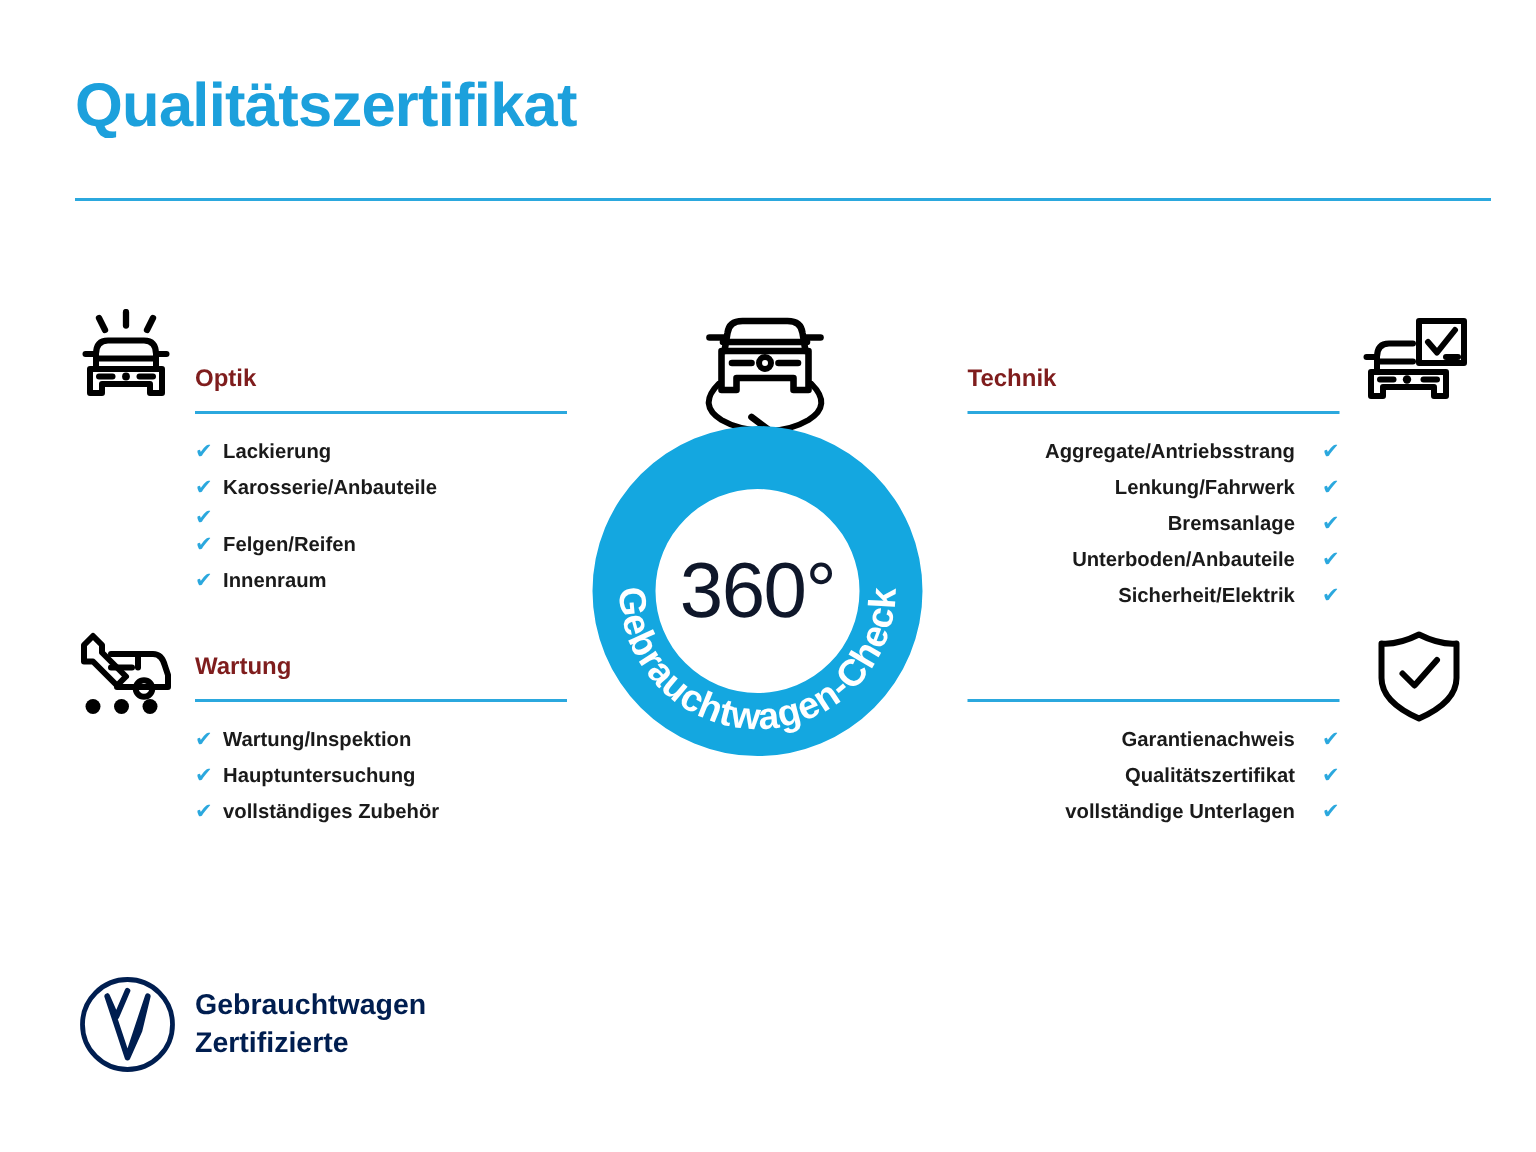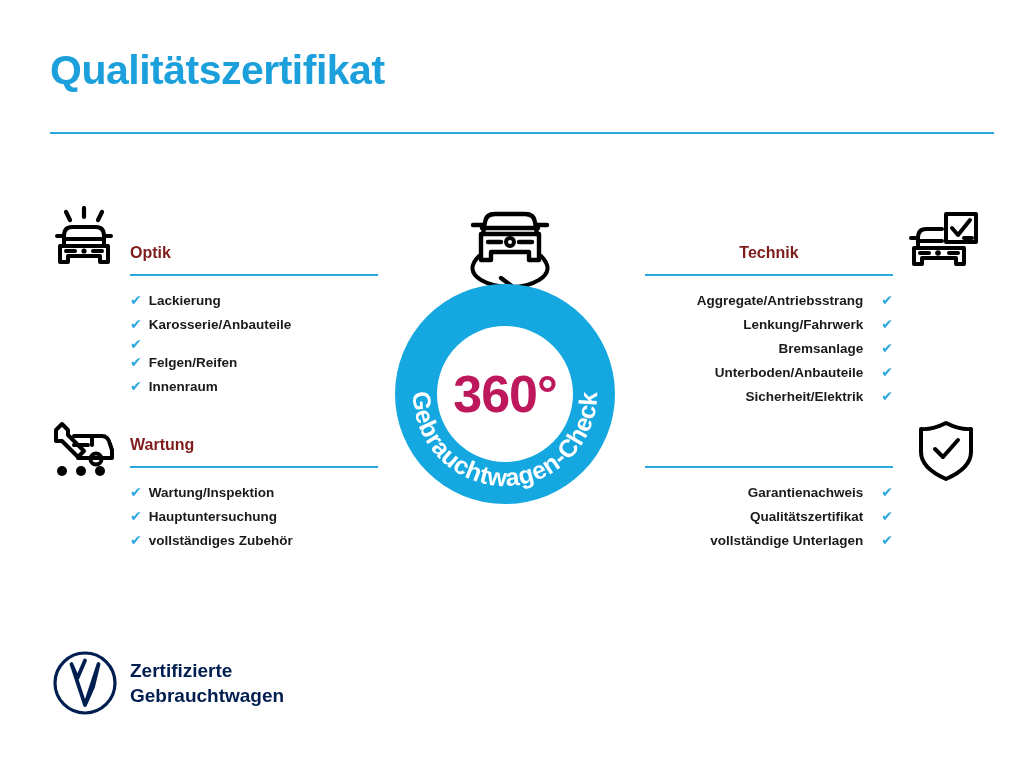--- a/index.html
+++ b/index.html
@@ -80,21 +80,21 @@
     font-size: 14px;
     font-weight: bold;
     line-height: 1;
   }
 
   
   .col-left .sec-head { text-align: left; }
   .col-left .sec-list li { justify-content: flex-start; }
 
   
-  .col-right .sec-head { text-align: center; }
+  .col-right .sec-head { text-align: left; }
   .col-right .sec-list li { justify-content: flex-end; gap: 18px; }
 
   
   .sec-icon {
     position: absolute;
   }
 
   
   .badge {
     position: absolute;
@@ -113,22 +113,22 @@
   .badge-360 {
     position: absolute;
     left: 0;
     top: 0;
     width: 252px;
     height: 252px;
     display: flex;
     align-items: center;
     justify-content: center;
     font-size: 52px;
-    font-weight: bold;
-    color: #be185d;
+    font-weight: normal;
+    color: #0f172a;
     letter-spacing: -1px;
     margin-top: 96px;
     height: auto;
   }
 
   
   .vw-logo {
     position: absolute;
     left: 52px;
     top: 650px;
@@ -340,15 +340,15 @@
   <div class="badge-360">360°</div>
 </div>
 
 <div class="vw-logo">
   <svg viewBox="0 0 66 66" width="66" height="66">
     <circle cx="33" cy="33" r="30" fill="none" stroke="#001E50" stroke-width="3.2"></circle>
     <path d="M33 10.5 L25.5 28 L19.5 14.2 M19.5 14.2 L33 55 L41 37 M41 37 L46.5 14.2 M46.5 14.2 L33 55" fill="none" stroke="#001E50" stroke-width="3.8" stroke-linejoin="round" stroke-linecap="round"></path>
   </svg>
 </div>
 <div class="vw-text">
+  <div>Gebrauchtwagen</div>
   <div>Zertifizierte</div>
-  <div>Gebrauchtwagen</div>
 </div>
 
 </body></html>

